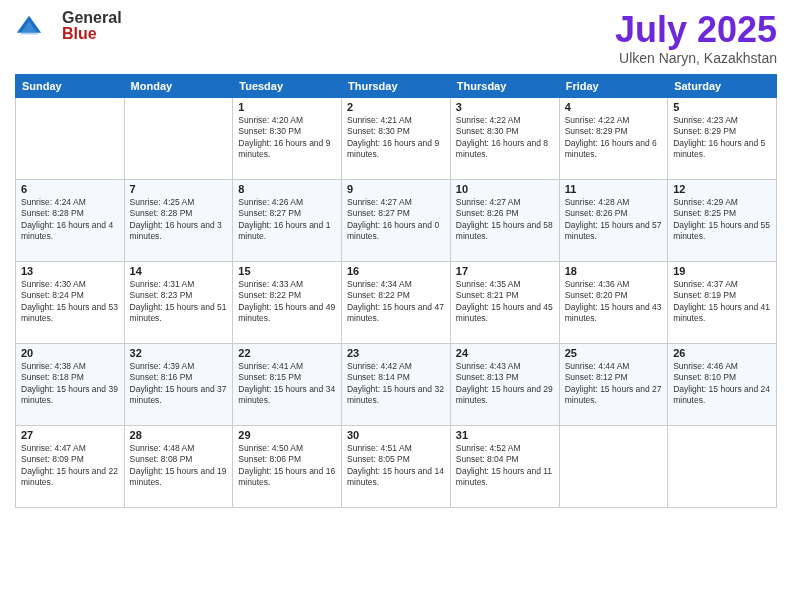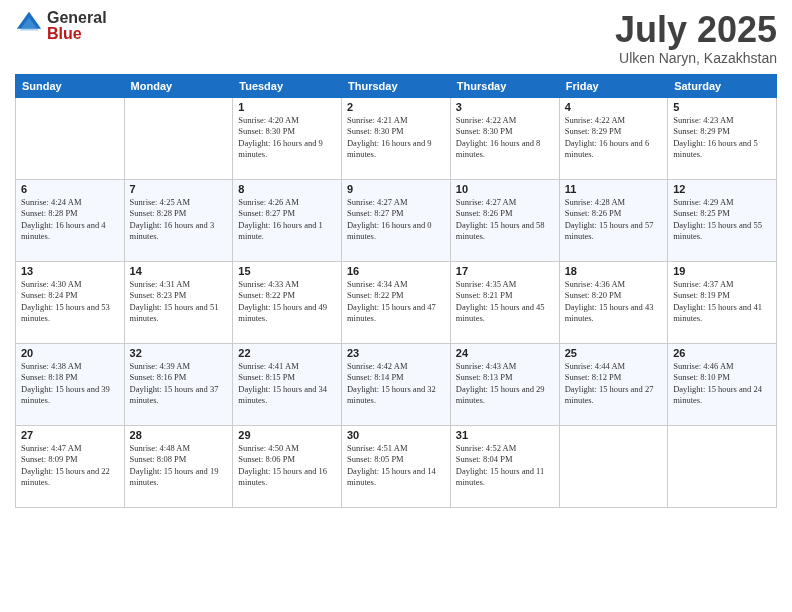--- a/index.html
+++ b/index.html
@@ -16,22 +16,22 @@
       padding: 10px 15px;
     }
     .header {
       display: flex;
       justify-content: space-between;
       align-items: flex-start;
       margin-bottom: 8px;
     }
     .logo {
       display: flex;
-      align-items: flex-start;
-      gap: 4px;
+      align-items: flex-end;
+      gap: 19px;
     }
     .logo-text {
       display: flex;
       flex-direction: column;
       line-height: 1;
     }
     .logo-general {
       font-size: 16px;
       font-weight: bold;
       color: #333;
@@ -44,21 +44,21 @@
     .logo-icon {
       width: 28px;
       height: 28px;
     }
     .title-area {
       text-align: right;
     }
     .month-title {
       font-size: 36px;
       font-weight: bold;
-      color: #404040;
+      color: #6d28d9;
       line-height: 1.1;
     }
     .location-title {
       font-size: 14px;
       color: #555;
     }
     .calendar {
       width: 100%;
       border-collapse: collapse;
       font-size: 9.5px;
@@ -91,21 +91,20 @@
       font-weight: bold;
       font-size: 11px;
       color: #222;
       display: block;
       margin-bottom: 2px;
     }
     .day-info {
       font-size: 8.5px;
       color: #333;
       line-height: 1.35;
-      font-family: Liberation Serif, serif;
     }
     .empty-cell {
       background-color: #fff !important;
     }
   </style>
 </head>
 <body>
 
 <div class="page">
   <div class="header">

